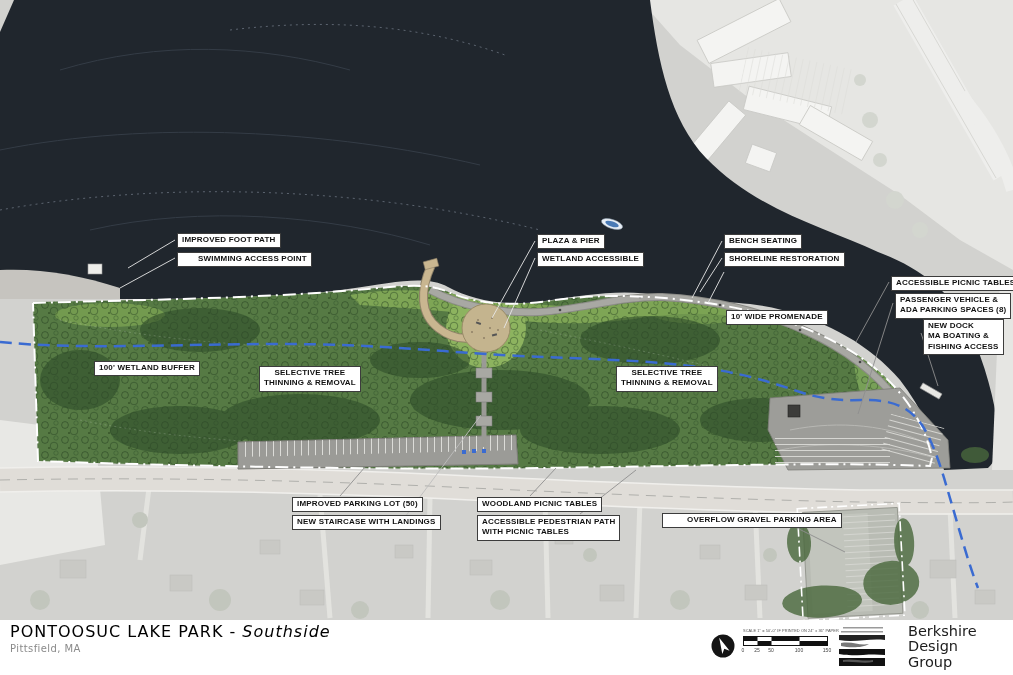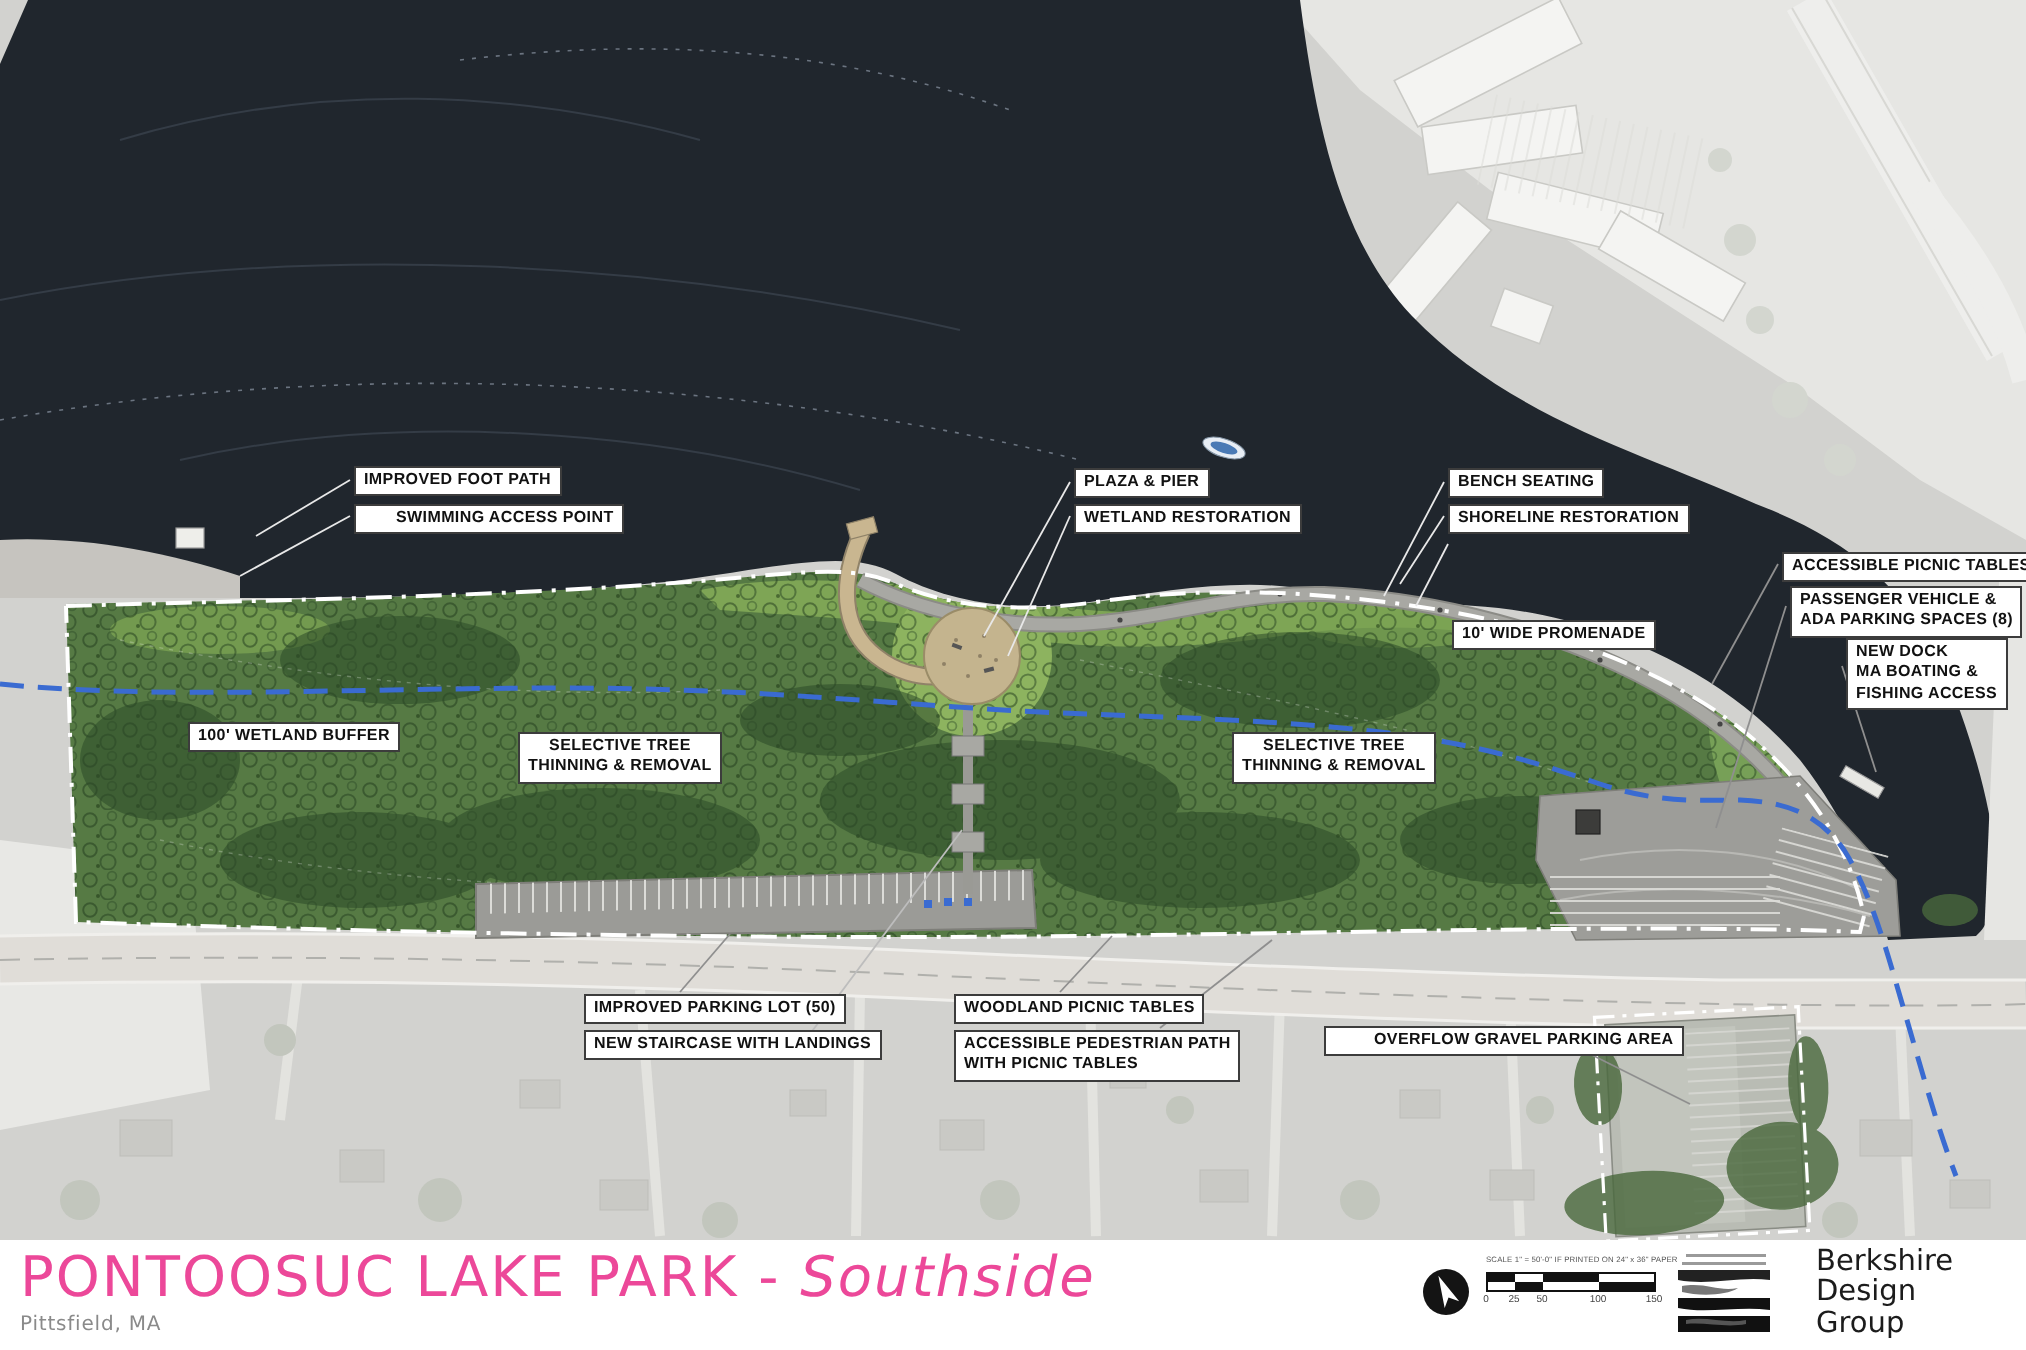--- a/index.html
+++ b/index.html
@@ -10,22 +10,22 @@
   .map svg.leaders{position:absolute;left:0;top:0;z-index:2;}
   .labels{position:absolute;left:0;top:0;width:100%;height:100%;z-index:3;}
   .map-label{position:absolute;background:#ffffff;border:1px solid #3c3c3c;
              padding:1px 4px 2px 4px;font-size:8px;font-weight:bold;line-height:1.3;
              color:#111;white-space:nowrap;letter-spacing:.2px;}
   .map-label span{display:block;}
   .map-label.center{text-align:center;}
   
   .titleblock{position:absolute;left:0;top:620px;width:1013px;height:55px;background:#fff;}
   .tb-left{position:absolute;left:10px;top:2px;}
-  .sheet-title{font-family:"DejaVu Sans","Liberation Sans",sans-serif;font-size:28px;
-               color:#ec4899;letter-spacing:1px;font-weight:400;}
+  .sheet-title{font-family:"DejaVu Sans","Liberation Sans",sans-serif;font-size:16px;
+               color:#000000;letter-spacing:1px;font-weight:400;}
   .sheet-title em{font-style:italic;}
   .sheet-location{font-family:"DejaVu Sans","Liberation Sans",sans-serif;font-size:10px;
                   color:#8a8a8a;margin-top:2px;letter-spacing:.4px;}
   .tb-right{position:absolute;right:4px;top:0;width:300px;height:55px;}
   .north{position:absolute;left:0px;top:12px;}
   .scalebar{position:absolute;left:34px;top:8px;width:100px;height:40px;}
   .scale-caption{font-size:5px;color:#555;white-space:nowrap;transform:scale(.78);
                  transform-origin:left top;letter-spacing:.1px;}
   .scale-svg{display:block;margin-top:2px;}
   .scale-ticks{position:relative;height:8px;margin-top:1px;font-size:5px;color:#444;}
@@ -301,21 +301,21 @@
         <div class="map-label" style="left: 177px; top: 233px;">
           <span>IMPROVED FOOT PATH</span>
         </div>
         <div class="map-label" style="left: 177px; top: 252px; padding-left: 20px;">
           <span>SWIMMING ACCESS POINT</span>
         </div>
         <div class="map-label" style="left: 537px; top: 234px;">
           <span>PLAZA &amp; PIER</span>
         </div>
         <div class="map-label" style="left: 537px; top: 252px;">
-          <span>WETLAND RESTORATION</span>
+          <span>WETLAND ACCESSIBLE</span>
         </div>
         <div class="map-label" style="left: 724px; top: 234px;">
           <span>BENCH SEATING</span>
         </div>
         <div class="map-label" style="left: 724px; top: 252px;">
           <span>SHORELINE RESTORATION</span>
         </div>
         <div class="map-label" style="left: 726px; top: 267px; margin-top: 43px;">
           <span>10' WIDE PROMENADE</span>
         </div>

